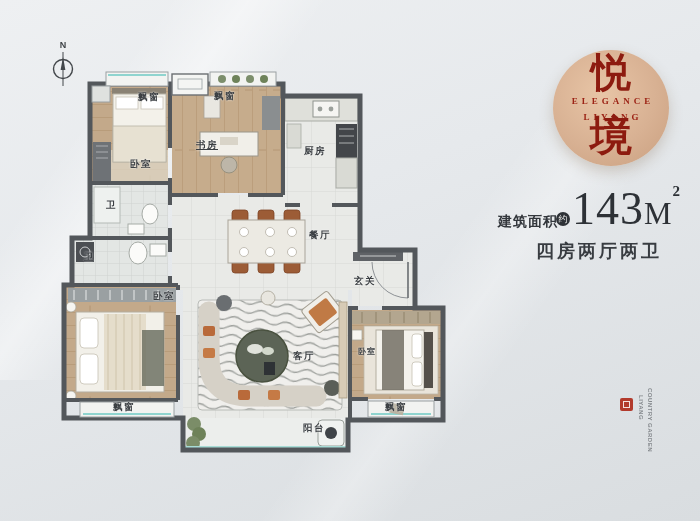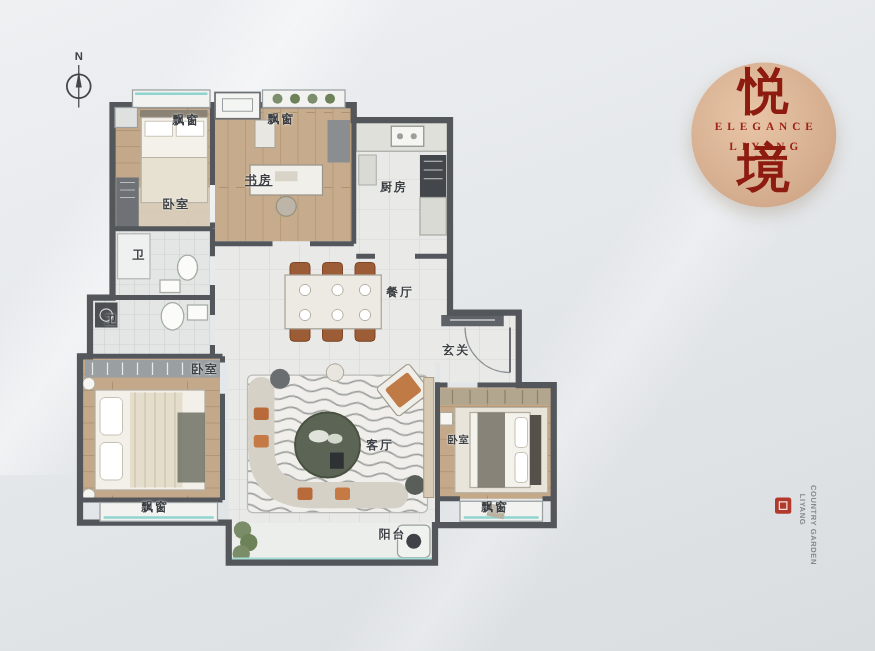--- a/index.html
+++ b/index.html
@@ -292,17 +292,23 @@
   <div class="room-label" style="left:385px;top:402px;">飘窗</div>
 
   <div id="logo">
     <div class="circle"></div>
     <div class="zh top">悦</div>
     <div class="en l1">ELEGANCE</div>
     <div class="en l2">LIYANG</div>
     <div class="zh bottom">境</div>
   </div>
 
+  <div id="area-row">
+    <span id="area-label">建筑面积</span>
+    <span id="area-badge">约</span>
+    <span id="area-value"><span>143</span><span class="m">M</span><span class="unit-sup">2</span></span>
+  </div>
+  <div id="layout-summary">四房两厅两卫</div>
 
   <div id="seal"></div>
   <div class="wm-col" id="wm1">LIYANG</div>
   <div class="wm-col" id="wm2">COUNTRY GARDEN</div>
 </div>
 
 </body></html>

